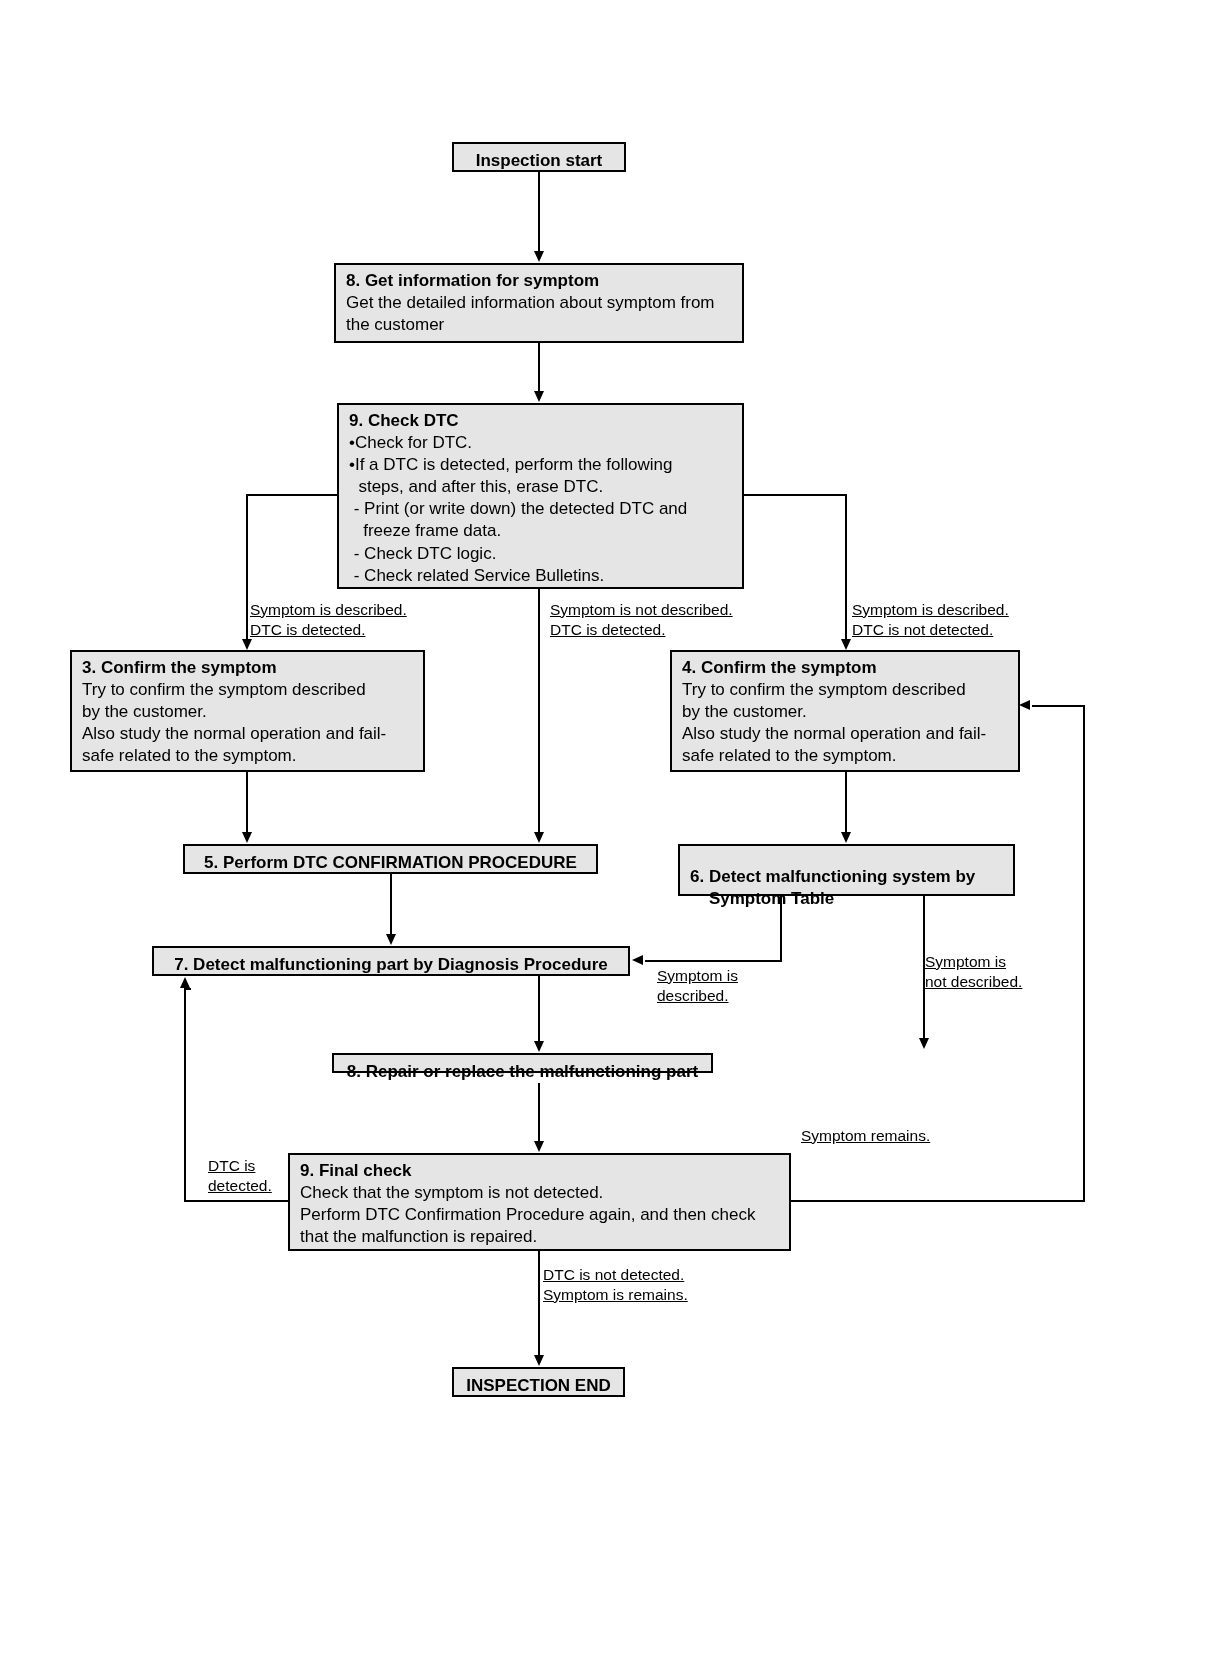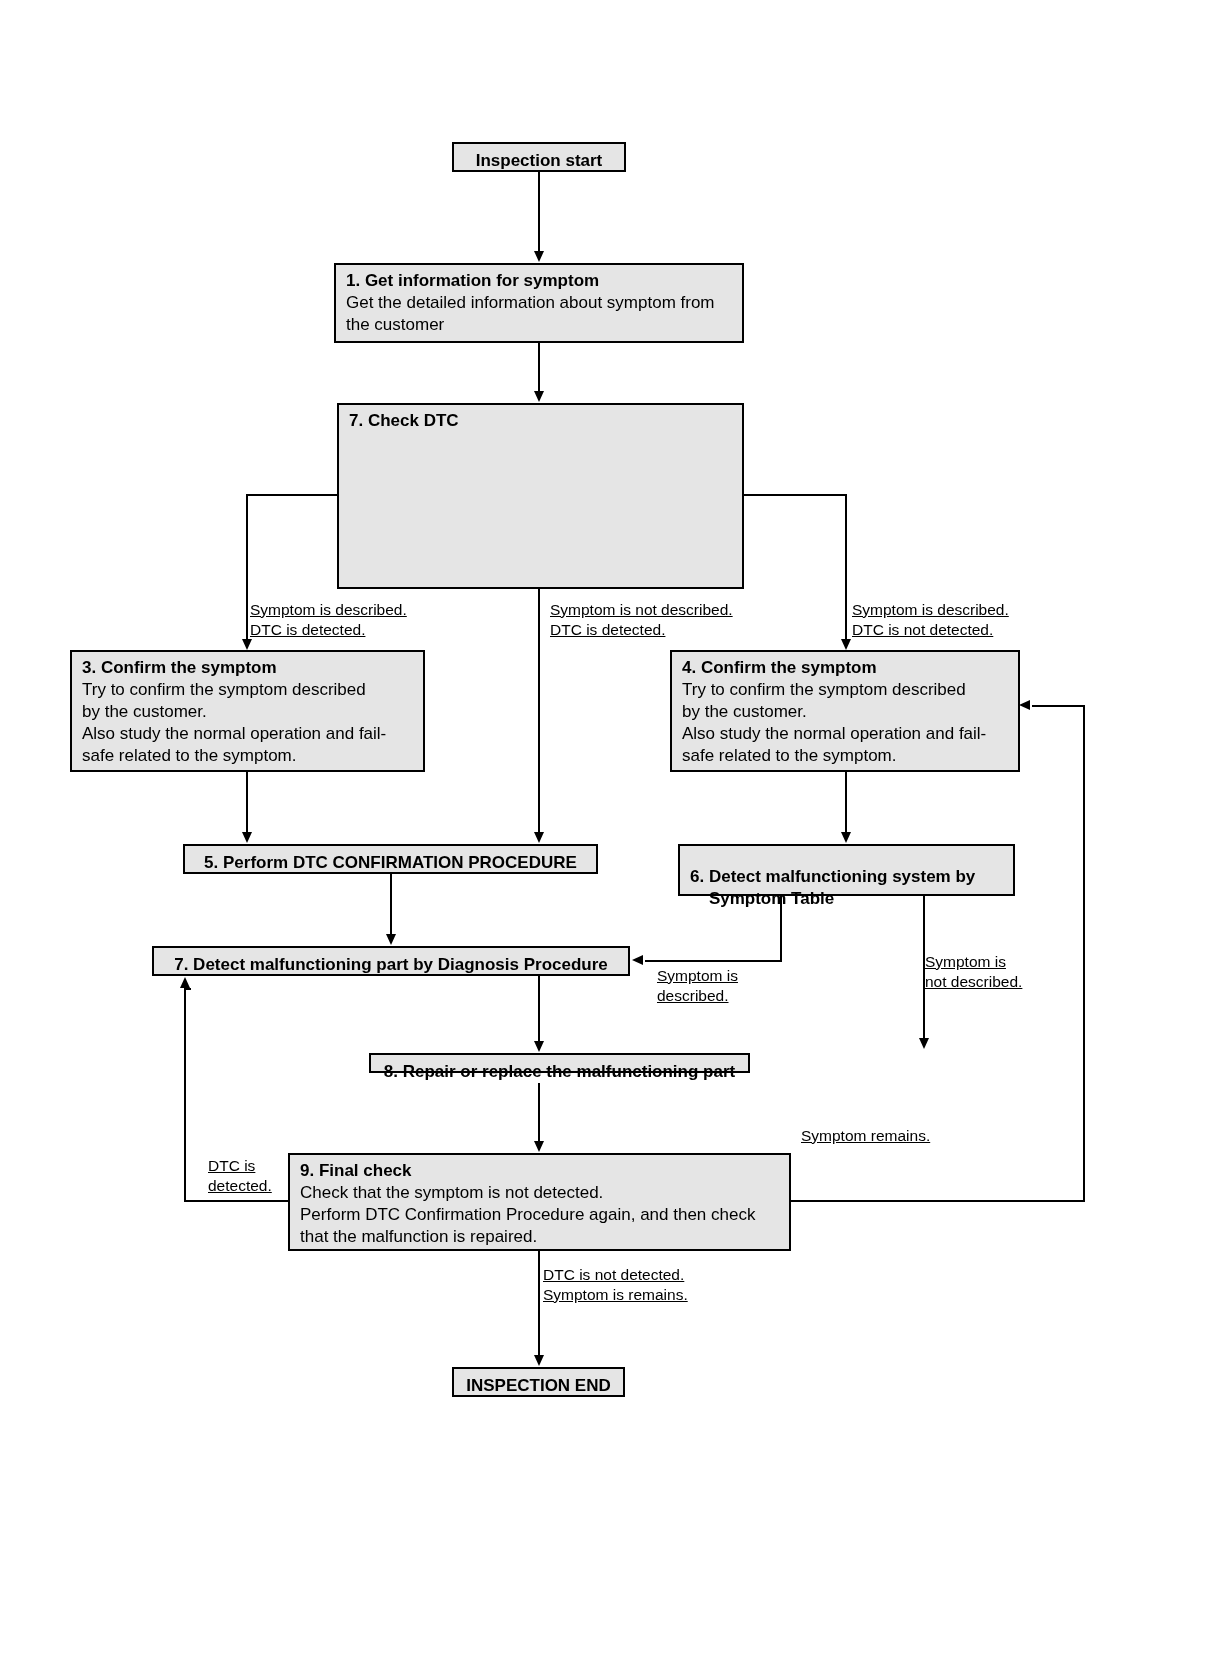--- a/index.html
+++ b/index.html
@@ -87,27 +87,34 @@
 </head>
 <body>
 
 <div id="page">
 
   <div class="node center" style="left:452px; top:142px; width:174px; height:30px;">
     <span class="ttl">Inspection start</span>
   </div>
 
   <div class="node" style="left:334px; top:263px; width:410px; height:80px;">
-    <span class="ttl">1. Get information for symptom</span>
+    <span class="ttl">8. Get information for symptom</span>
     <span class="body">Get the detailed information about symptom from
 the customer</span>
   </div>
 
   <div class="node" style="left:337px; top:403px; width:407px; height:186px;">
-    <span class="ttl">7. Check DTC</span>
+    <span class="ttl">9. Check DTC</span>
+    <span class="body">•Check for DTC.
+•If a DTC is detected, perform the following
+  steps, and after this, erase DTC.
+ - Print (or write down) the detected DTC and
+   freeze frame data.
+ - Check DTC logic.
+ - Check related Service Bulletins.</span>
   </div>
 
   <div class="node" style="left:70px; top:650px; width:355px; height:122px;">
     <span class="ttl">3. Confirm the symptom</span>
     <span class="body">Try to confirm the symptom described
 by the customer.
 Also study the normal operation and fail-
 safe related to the symptom.</span>
   </div>
 
@@ -125,21 +132,21 @@
 
   <div class="node" style="left:678px; top:844px; width:337px; height:52px; padding-top:20px;">
     <span class="ttl">6. Detect malfunctioning system by
     Symptom Table</span>
   </div>
 
   <div class="node center" style="left:152px; top:946px; width:478px; height:30px;">
     <span class="ttl">7. Detect malfunctioning part by Diagnosis Procedure</span>
   </div>
 
-  <div class="node center" style="left:369px; top:1053px; width:381px; height:20px;">
+  <div class="node center" style="left:332px; top:1053px; width:381px; height:20px;">
     <span class="ttl">8. Repair or replace the malfunctioning part</span>
   </div>
 
   <div class="node" style="left:288px; top:1153px; width:503px; height:98px;">
     <span class="ttl">9. Final check</span>
     <span class="body">Check that the symptom is not detected.
 Perform DTC Confirmation Procedure again, and then check
 that the malfunction is repaired.</span>
   </div>
 

